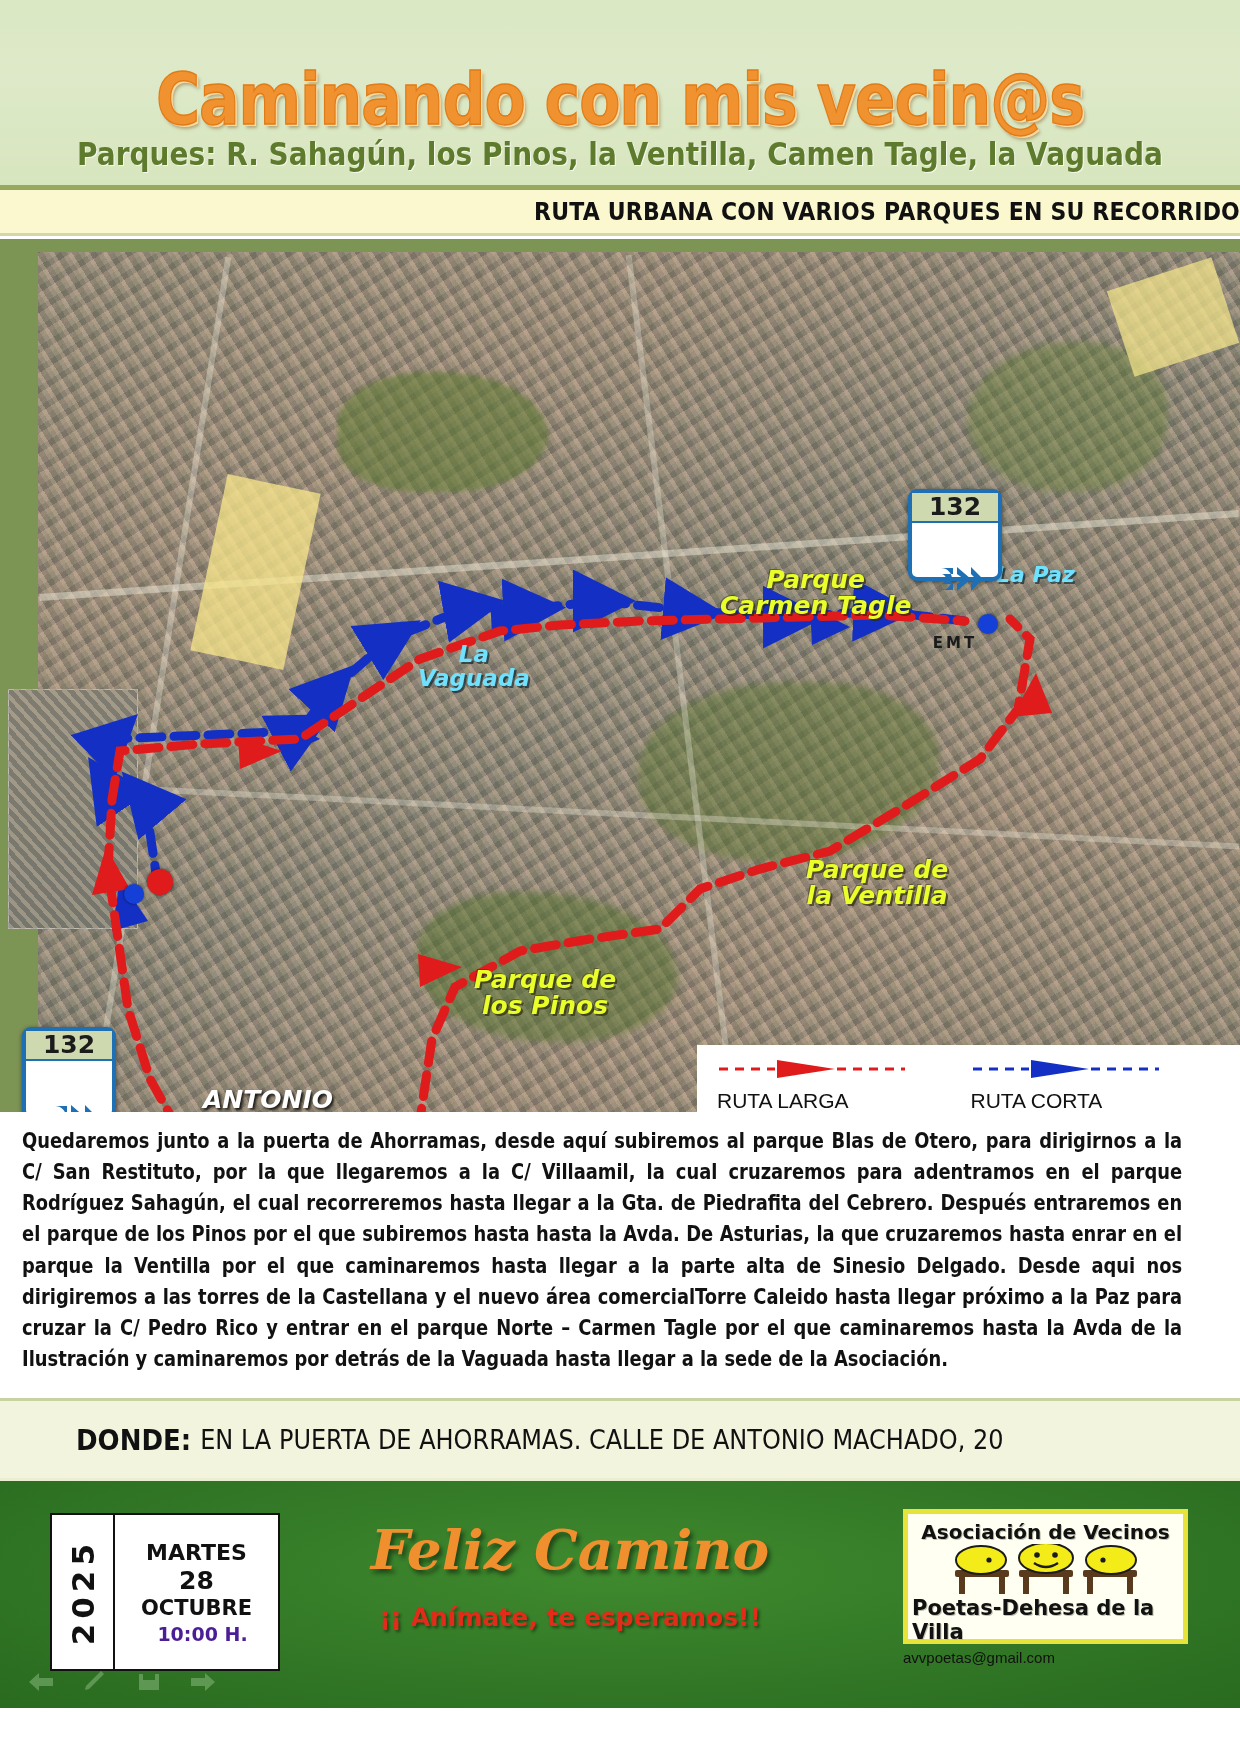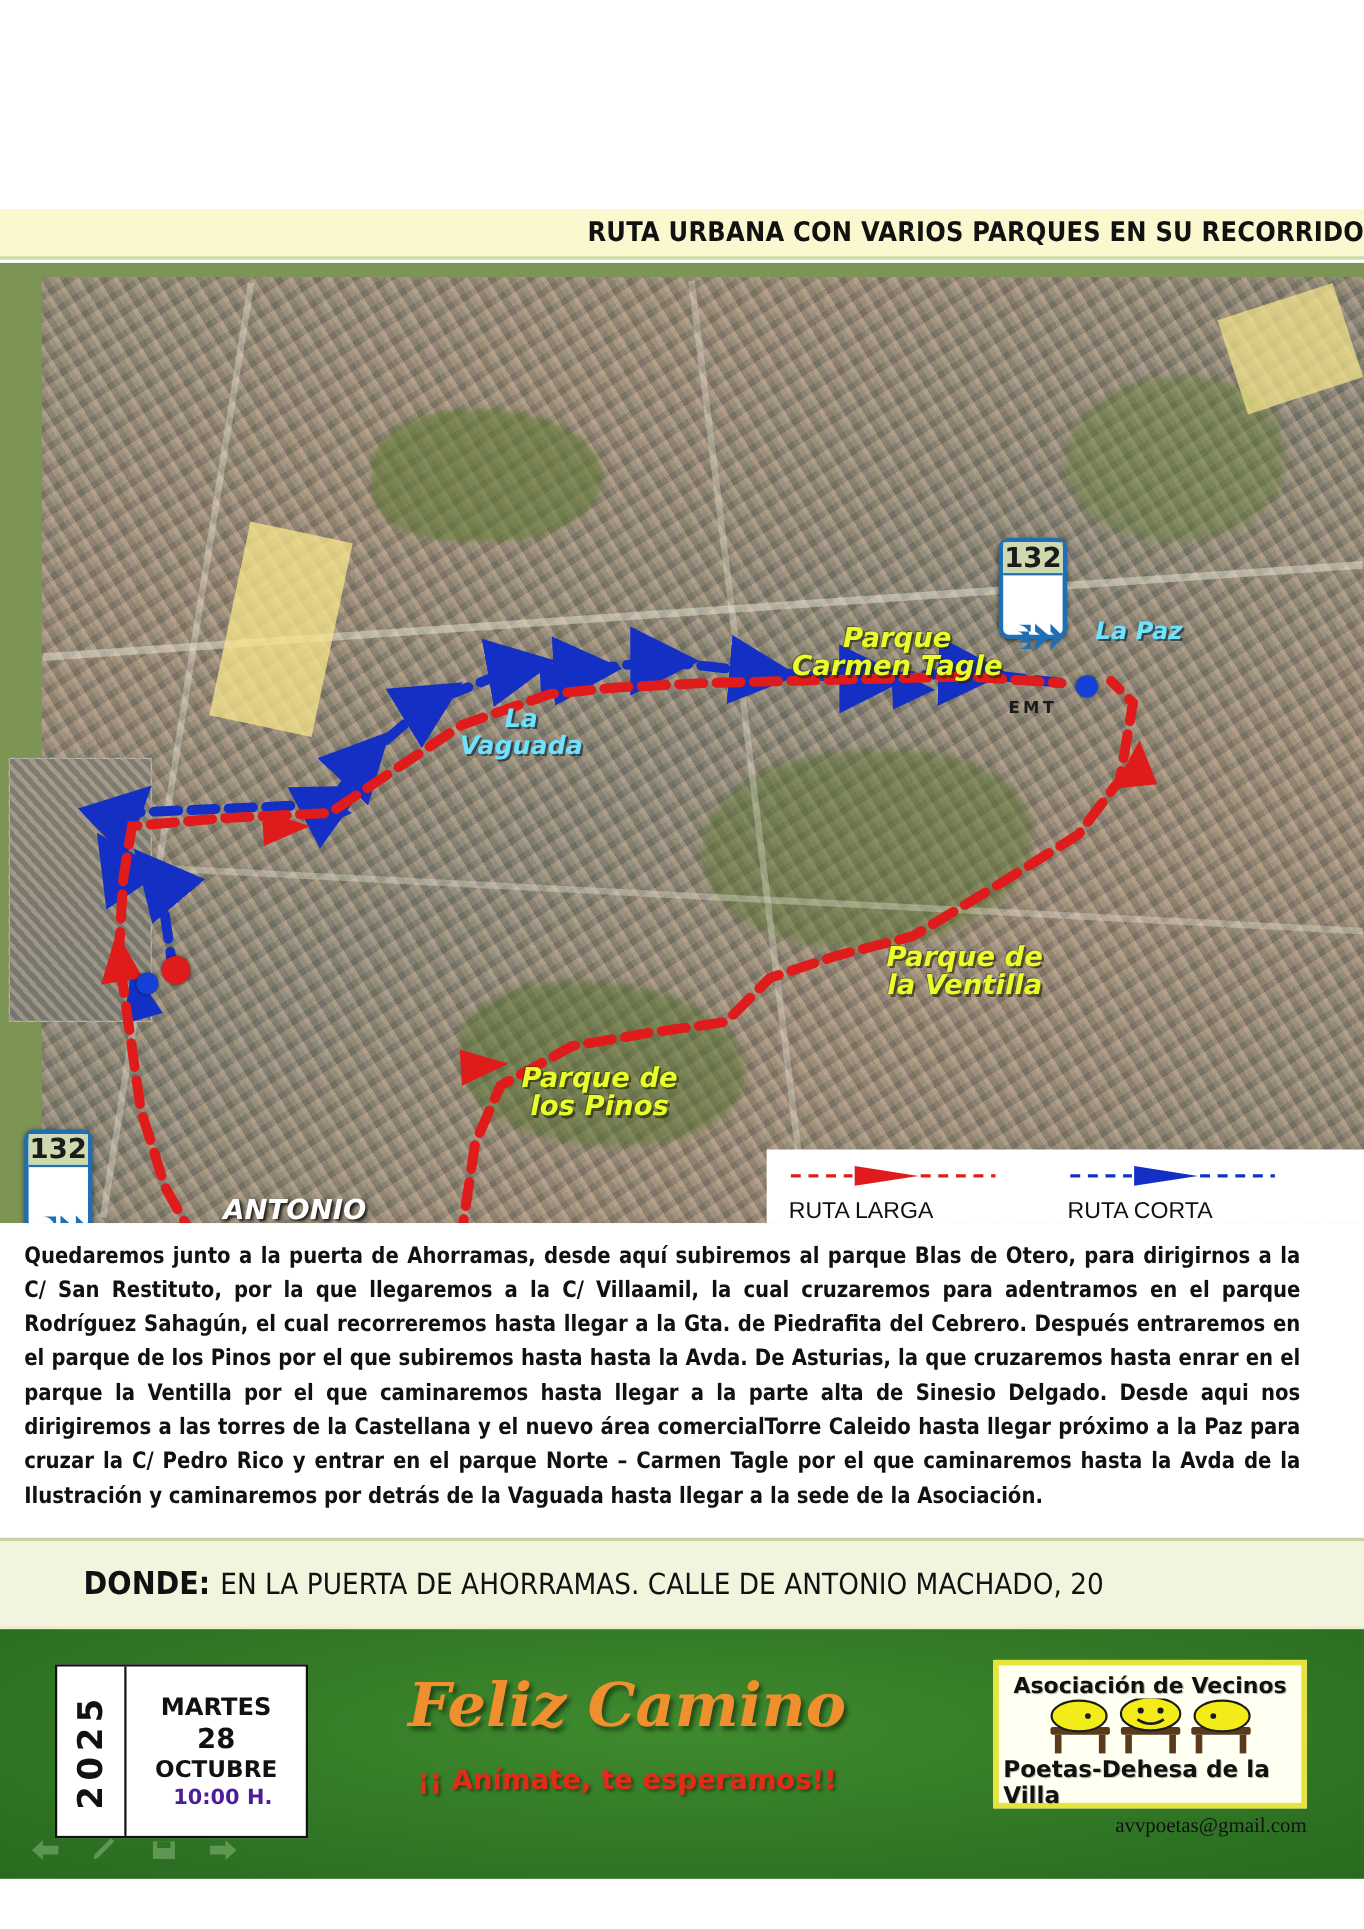--- a/index.html
+++ b/index.html
@@ -110,21 +110,21 @@
   .lbl-antonio {
     position:absolute; left: 196px; top: 848px;
     font-family: "DejaVu Sans", sans-serif;
     font-size: 25px; font-weight: 700; color:#ffffff; font-style: italic;
     text-shadow: 2px 2px 3px rgba(0,0,0,.85);
     line-height: 1.05; white-space: pre-line; text-align:center;
   }
 
   
   .emt {
-    position: absolute; width: 62px; height: 92px;
+    position: absolute; width: 94px; height: 92px;
     background: #ffffff; border: 4px solid #1f6fb4; border-radius: 9px;
     box-shadow: 0 1px 4px rgba(0,0,0,.5);
     display: flex; flex-direction: column; align-items: center; gap: 41px;
   }
   .emt-num {
     width: 100%; text-align: center;
     font-family: "DejaVu Sans", sans-serif;
     font-size: 25px; font-weight: 700; color: #1b1b1b;
     background: #cfd9b0; line-height: 28px;
     border-bottom: 2px solid #1f6fb4;
@@ -251,30 +251,34 @@
     font-size: 20px; font-weight: 700; color:#111;
     text-shadow: 1px 1px 0 rgba(180,180,160,.8);
   }
   .logo-bottom {
     font-family: "DejaVu Sans", sans-serif;
     font-size: 21px; font-weight: 700; color:#111;
     text-shadow: 1px 1px 0 rgba(180,180,160,.8);
   }
   .logo-art { height: 52px; }
   .logo-mail {
-    position: absolute; left: 903px; top: 168px; width: 285px; text-align:right;
-    font-family: Liberation Serif, serif;
-    font-size: 19px; font-weight: 400; color:#111;
+    position: absolute; left: 903px; top: 168px; width: 285px; text-align:left;
+    font-family: Liberation Sans, sans-serif;
+    font-size: 15px; font-weight: 400; color:#111;
   }
 </style>
 </head>
 <body>
 
 <div class="poster">
 
+  <div class="header">
+    <div class="title-main">Caminando con mis vecin@s</div>
+    <div class="title-sub">Parques: R. Sahagún, los Pinos, la Ventilla, Camen Tagle, la Vaguada</div>
+  </div>
 
   <div class="ribbon">
     <div class="ribbon-text">RUTA URBANA CON VARIOS PARQUES EN SU RECORRIDO</div>
   </div>
 
   <div class="map-wrap">
     <div class="map-bg">
       <div class="map-green-a"></div>
       <div class="map-green-b"></div>
       <div class="map-green-c"></div>

